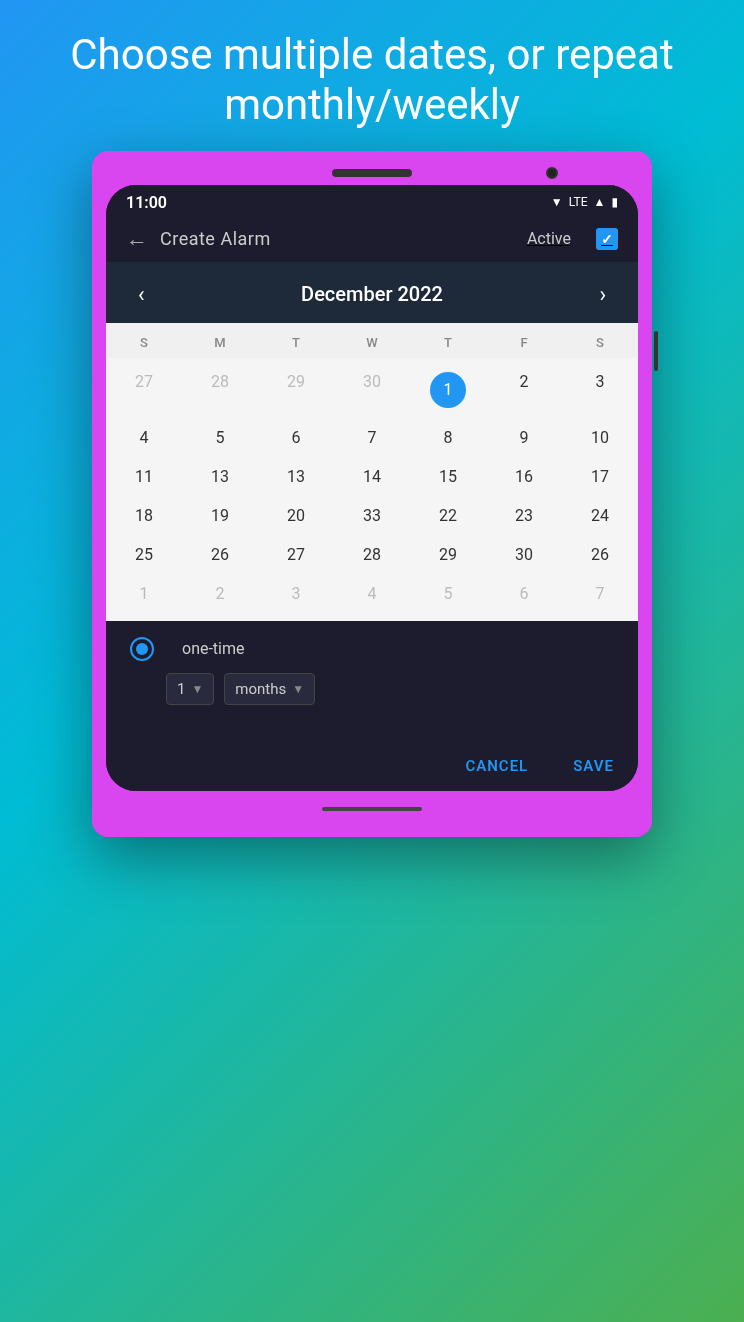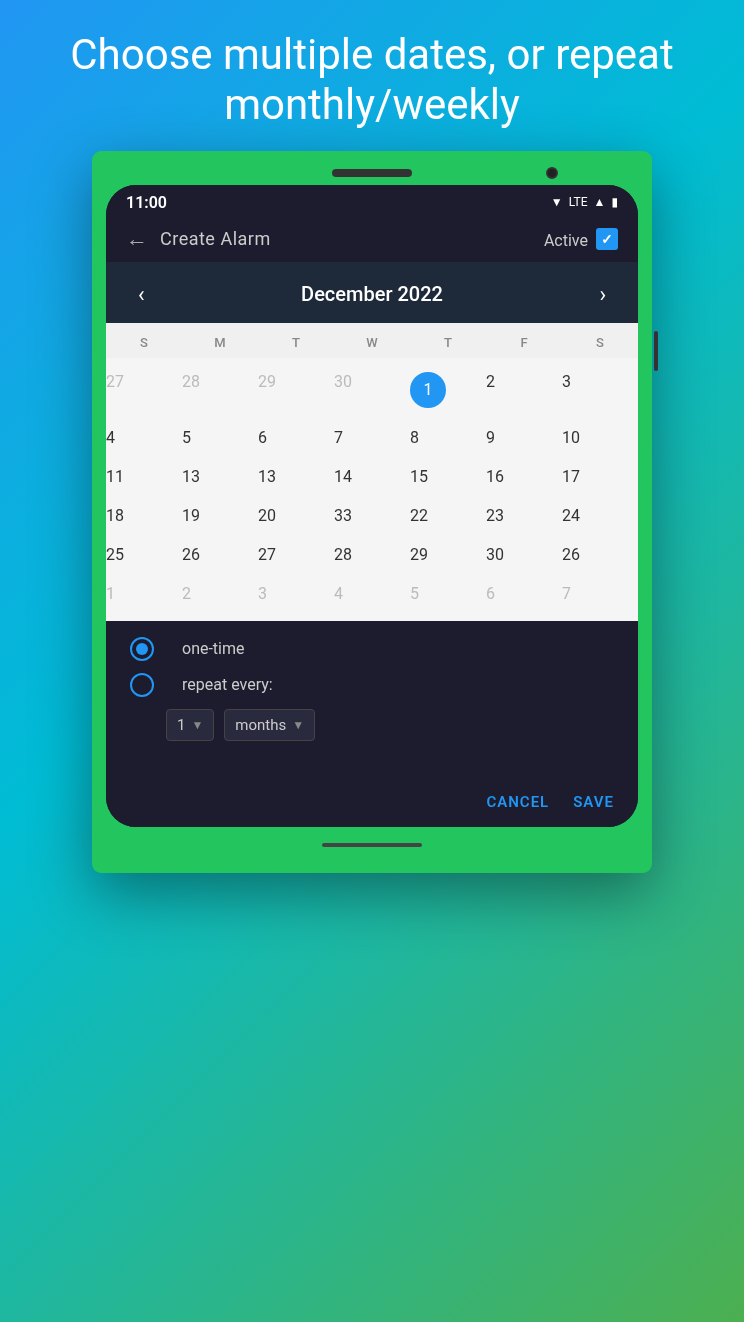--- a/index.html
+++ b/index.html
@@ -18,22 +18,22 @@
       color: white;
       font-size: 42px;
       font-weight: 400;
       text-align: center;
       padding: 30px 40px 20px;
       line-height: 1.2;
     }
 
     .phone-wrapper {
       width: 560px;
-      background: #22c55e;
-      border-radius: 9px;
+      background: #d946ef;
+      border-radius: 16px;
       padding: 18px 14px;
       box-shadow: 0 20px 60px rgba(0,0,0,0.4);
       position: relative;
     }
 
     .phone-top-bar {
       display: flex;
       justify-content: center;
       align-items: center;
       margin-bottom: 8px;
@@ -108,22 +108,23 @@
       gap: 12px;
     }
 
     .back-arrow {
       color: #aaa;
       font-size: 22px;
     }
 
     .active-area {
       display: flex;
-      align-items: flex-end;
-      gap: 8px;
+      align-items: center;
+      gap: 25px;
+      text-decoration: underline;
     }
 
     .active-label {
       color: #ccc;
       font-size: 16px;
     }
 
     .checkbox-blue {
       width: 22px;
       height: 22px;
@@ -179,21 +180,21 @@
     }
 
     .calendar-days {
       display: grid;
       grid-template-columns: repeat(7, 1fr);
       background: #f5f5f5;
       padding: 4px 0 8px;
     }
 
     .day-cell {
-      text-align: left;
+      text-align: center;
       padding: 10px 0;
       font-size: 16px;
       color: #333;
       position: relative;
     }
 
     .day-cell.other-month {
       color: #bbb;
     }
 
@@ -285,21 +286,21 @@
     }
 
     .dropdown-arrow {
       color: #888;
       font-size: 12px;
     }
 
     .action-buttons {
       display: flex;
       justify-content: flex-end;
-      gap: 16px;
+      gap: 37px;
       padding: 14px 20px 10px;
       background: #1c1c2e;
     }
 
     .action-btn {
       color: #2196F3;
       font-size: 15px;
       font-weight: 600;
       letter-spacing: 1px;
       text-transform: uppercase;
@@ -441,24 +442,20 @@
 
     <div class="bottom-content">
 
       <div class="type-section">
 
         <div class="radio-option">
           <div class="radio-button selected"></div>
           <span class="radio-label">one-time</span>
         </div>
 
-        <div class="radio-option">
-          <div class="radio-button"></div>
-          <span class="radio-label">repeat every:</span>
-        </div>
 
         <div class="repeat-row">
           <div class="dropdown-box">
             <span>1</span>
             <span class="dropdown-arrow">▼</span>
           </div>
           <div class="dropdown-box">
             <span>months</span>
             <span class="dropdown-arrow">▼</span>
           </div>

